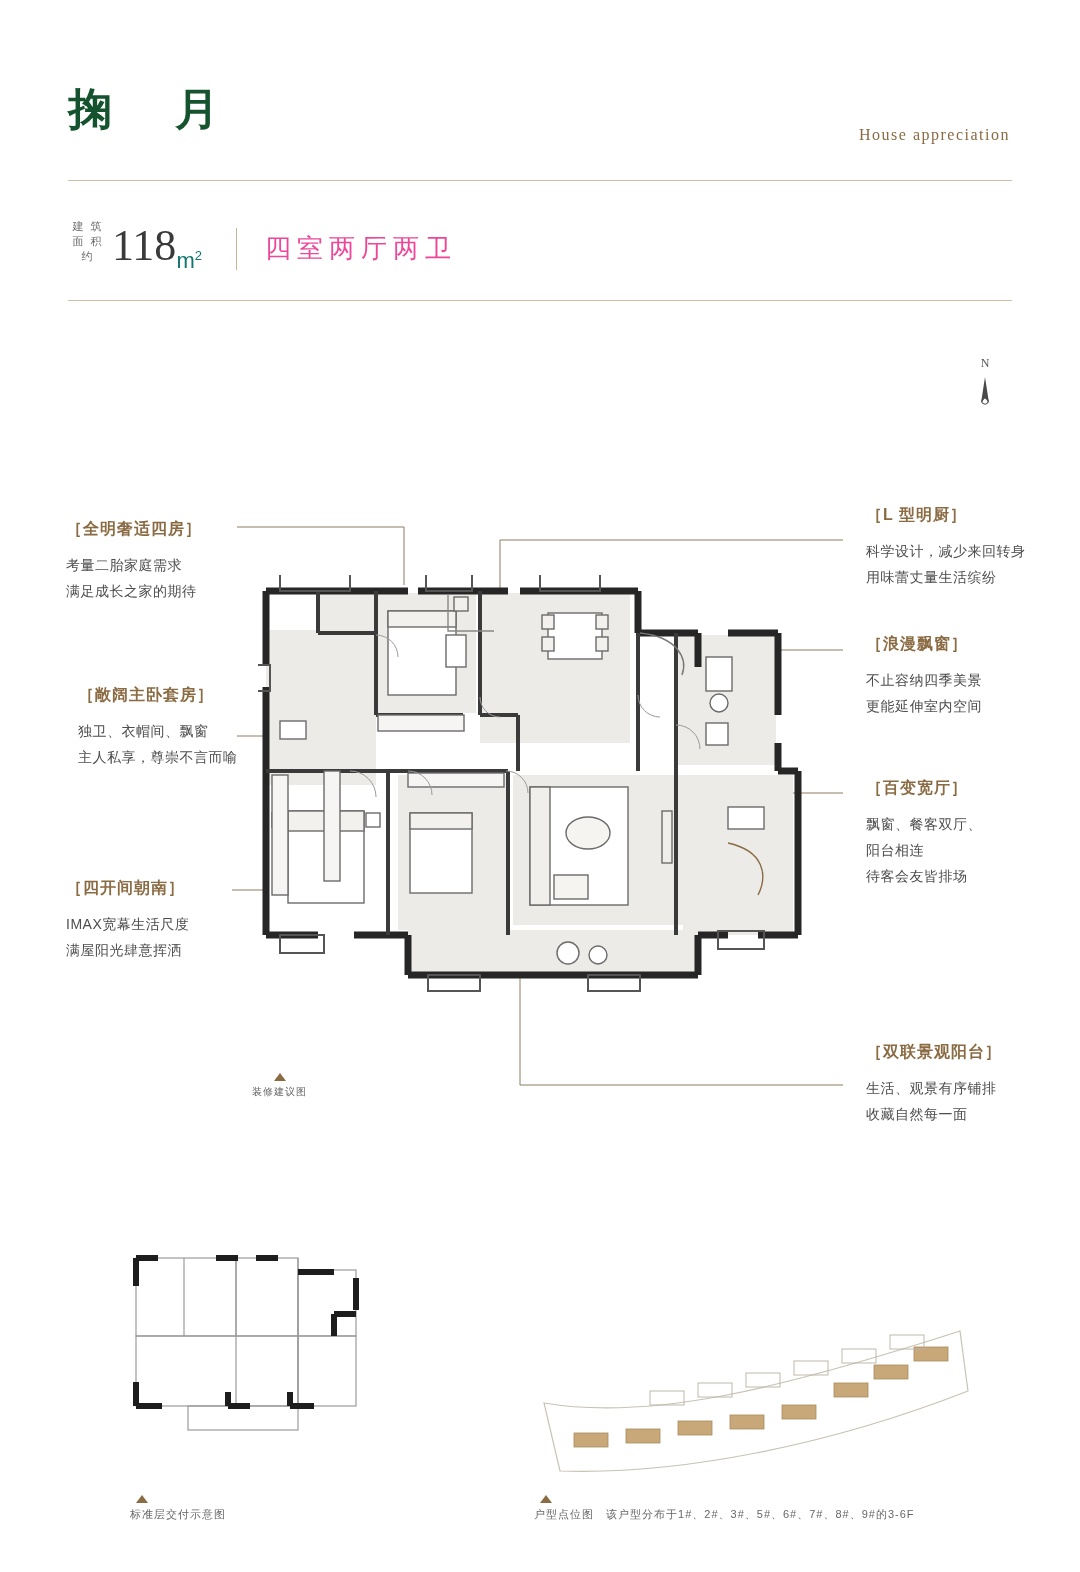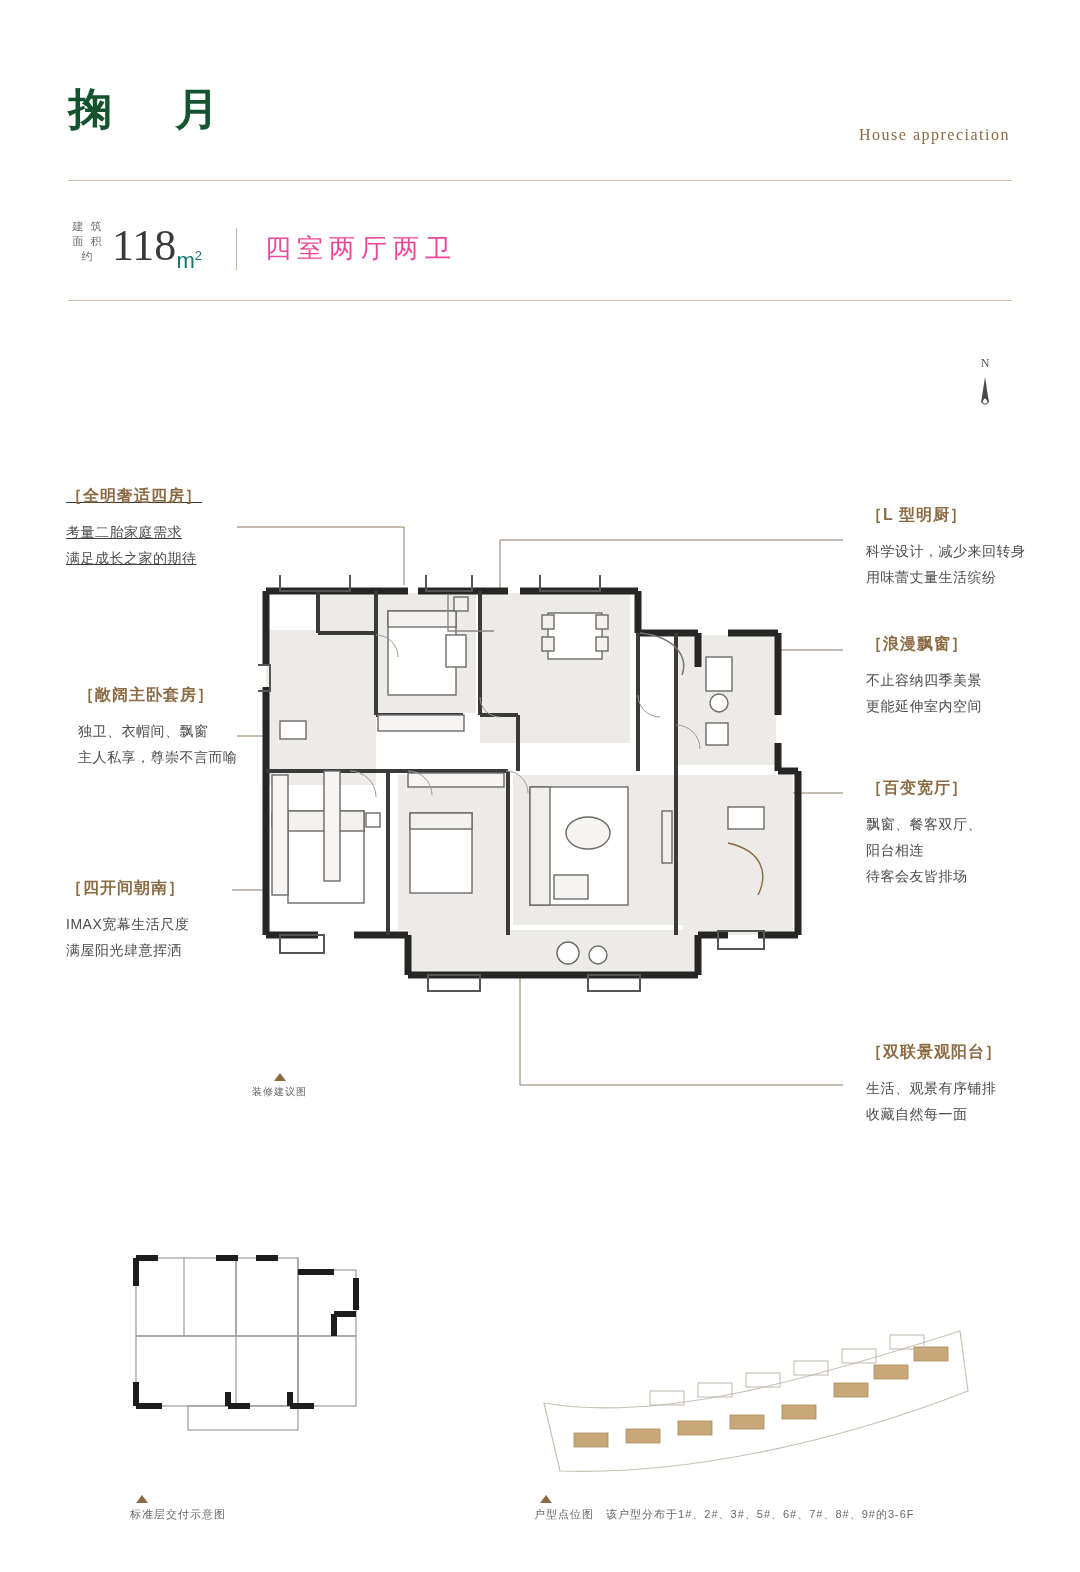--- a/index.html
+++ b/index.html
@@ -110,21 +110,21 @@
       <path d="M843,540 L500,540 L500,592"></path>
 
       <path d="M843,650 L690,650"></path>
 
       <path d="M843,793 L700,793"></path>
 
       <path d="M843,1085 L520,1085 L520,963"></path>
     </g>
   </svg>
 
-  <div class="callout" style="left:66px;top:486px;text-decoration:underline;">
+  <div class="callout" style="left:66px;top:519px;">
     <div class="hd">［全明奢适四房］</div>
     <div class="bd">
       <div>考量二胎家庭需求</div>
       <div>满足成长之家的期待</div>
     </div>
   </div>
 
   <div class="callout" style="left:66px;top:685px;margin-left:12px;">
     <div class="hd">［敞阔主卧套房］</div>
     <div class="bd">

